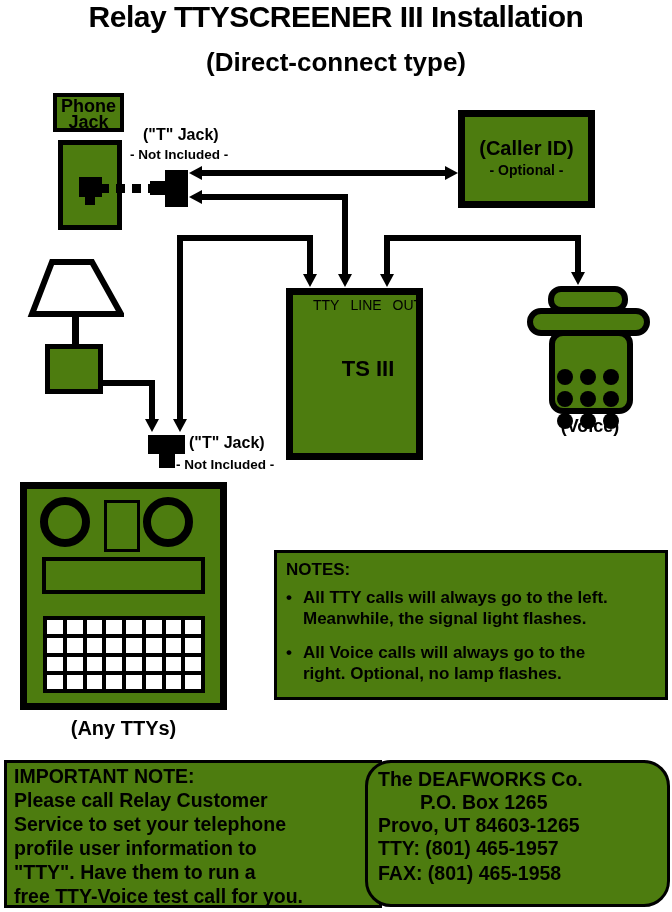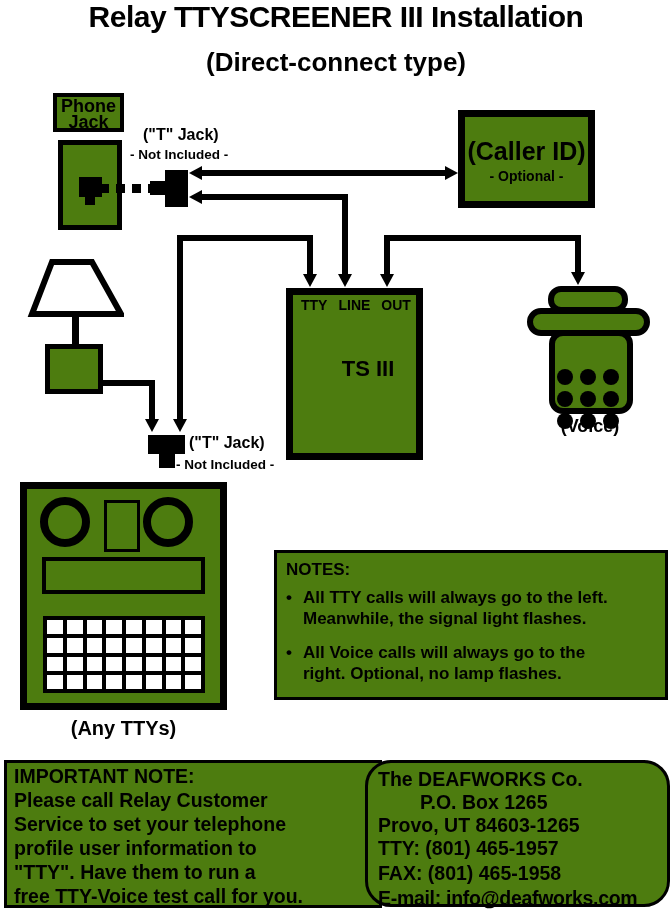--- a/index.html
+++ b/index.html
@@ -23,21 +23,21 @@
   
   .dashes{position:absolute;left:100px;top:184px;width:62px;height:9px;
     background:repeating-linear-gradient(to right,#000 0 9px,transparent 9px 16px);}
   
   .kb{position:absolute;left:43px;top:616px;width:162px;height:77px;background:#000;
       box-sizing:border-box;display:grid;grid-template-columns:repeat(8,1fr);gap:4px;padding:4px;}
   .kb .cell{background:#fff;}
   
   .dots{position:absolute;left:557px;top:369px;display:grid;grid-template-columns:repeat(3,16px);grid-auto-rows:16px;gap:6px 7px;z-index:3;}
   .dots .cell{background:#000;border-radius:50%;}
-  .ports{position:absolute;left:293px;top:297px;display:flex;gap:11px;padding-left:8px;font-weight:bold;font-size:14px;}
+  .ports{position:absolute;left:293px;top:297px;display:flex;gap:11px;padding-left:20px;font-weight:normal;font-size:14px;}
   .note-item{display:flex;font-size:17px;font-weight:bold;line-height:21px;}
   .note-item .bullet{width:17px;flex:none;}
   .note-item .txt{white-space:pre-line;}
 </style>
 </head>
 <body>
 
 <div class="page">
 
   <div class="title">Relay TTYSCREENER III Installation</div>
@@ -76,21 +76,21 @@
   <div class="ink" style="left:79px;top:177px;width:23px;height:20px;"></div>
   <div class="ink" style="left:85px;top:197px;width:10px;height:8px;"></div>
   <div class="dashes"></div>
 
   <div class="ink" style="left:150px;top:181px;width:16px;height:14px;"></div>
   <div class="ink" style="left:165px;top:170px;width:23px;height:37px;"></div>
   <div class="lbl" style="left:143px;top:126px;font-size:16px;">("T" Jack)</div>
   <div class="lbl" style="left:130px;top:147px;font-size:13.5px;">- Not Included -</div>
 
   <div class="box" style="left:458px;top:110px;width:137px;height:98px;border-width:7px;text-align:center;">
-    <div class="lbl" style="position:static;display:block;margin-top:20px;font-size:25px;">(Caller ID)</div>
+    <div class="lbl" style="position:static;display:block;margin-top:20px;font-size:20px;">(Caller ID)</div>
     <div class="lbl" style="position:static;display:block;margin-top:2px;font-size:14px;">- Optional -</div>
   </div>
 
   <div class="box" style="left:286px;top:288px;width:137px;height:172px;border-width:7px;"></div>
   <div class="ports">
     <span>TTY</span>
     <span>LINE</span>
     <span>OUT</span>
   </div>
   <div class="lbl" style="left:286px;top:356px;width:164px;text-align:center;font-size:22px;">TS III</div>
@@ -185,16 +185,15 @@
 "TTY".    Have them to run a
 free TTY-Voice test call for you.</div>
   </div>
 
   <div class="box" style="left:365px;top:760px;width:305px;height:147px;border-width:3px;padding:5px 0 0 10px;font-weight:bold;font-size:19.5px;line-height:23px;border-radius:26px;">
     <div>The DEAFWORKS Co.</div>
     <div style="padding-left:42px;">P.O. Box 1265</div>
     <div>Provo, UT  84603-1265</div>
     <div>TTY: (801) 465-1957</div>
     <div style="margin-top:2px;">FAX: (801) 465-1958</div>
-    <div style="margin-top:2px;letter-spacing:-0.3px;">E-mail: info@deafworks.com</div>
   </div>
 
 </div>
 
 </body></html>

